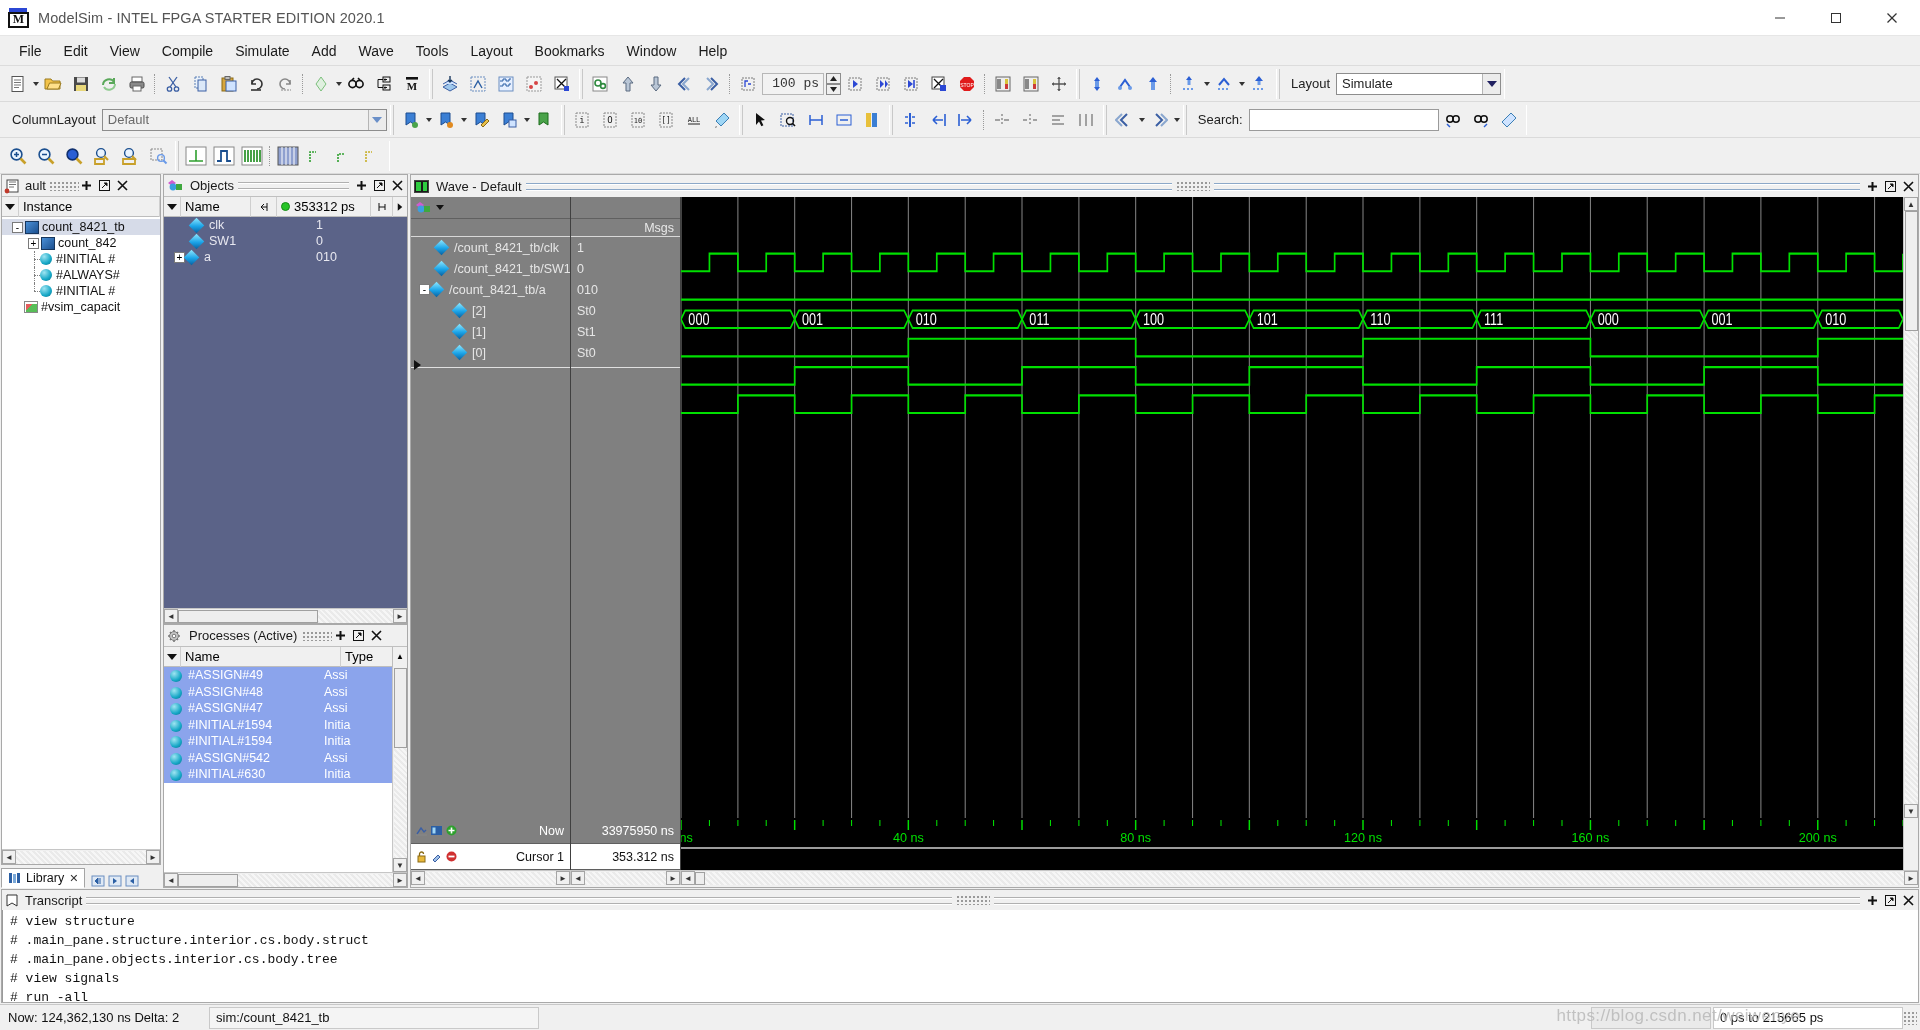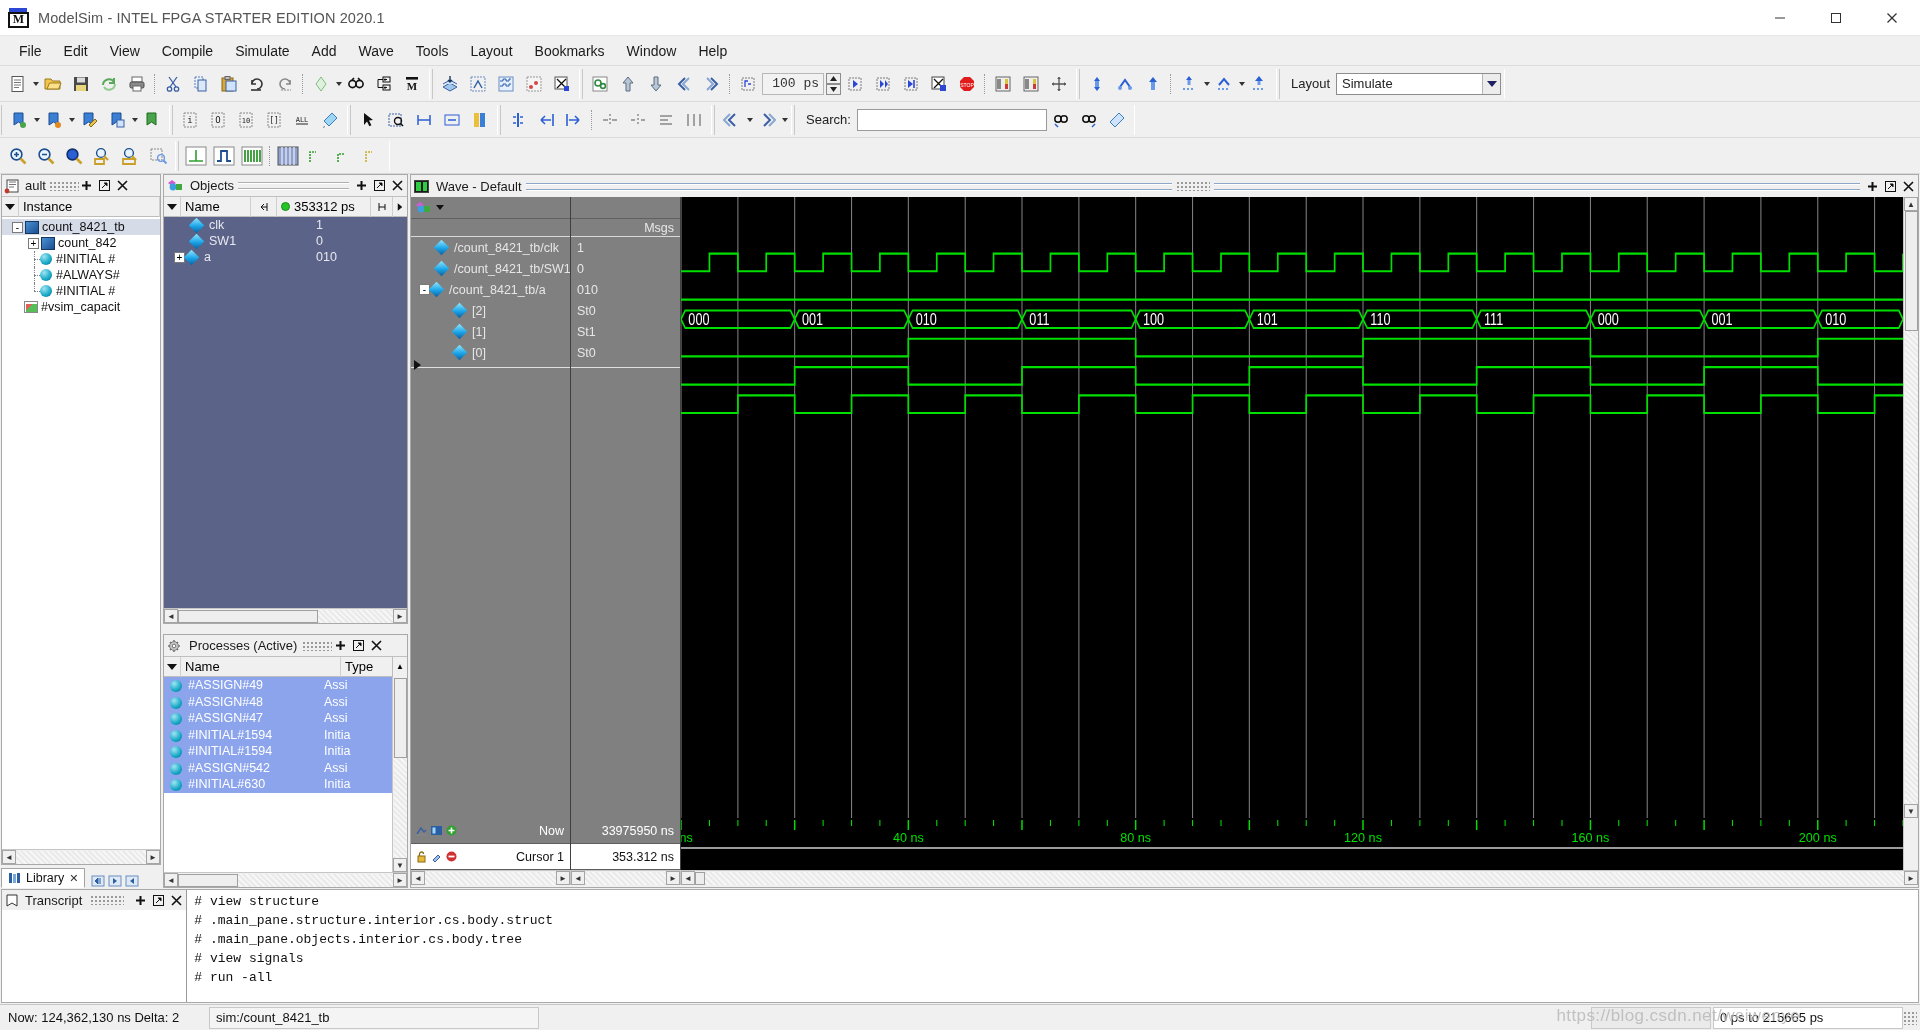--- a/index.html
+++ b/index.html
@@ -154,21 +154,21 @@
   .wave-bottom { height:52px; display:flex; flex:0 0 52px; }
   .cursor-names { width:160px; flex:0 0 160px; background:#808080; border-right:1px solid #404040; }
   .cursor-vals { width:110px; flex:0 0 110px; background:#808080; border-right:1px solid #404040; }
   .cursor-row { height:26px; display:flex; align-items:center; justify-content:flex-end;
                 padding-right:6px; font-size:12.5px; color:#fff; border-bottom:1px solid #5f5f5f;}
   .cursor-row.white { background:#ffffff; color:#111; }
   .timeline { flex:1 1 auto; background:#000; position:relative; }
   .wave-sb { height:17px; display:flex; flex:0 0 17px; background:#f0f0f0; }
 
   
-  .transcript-pane { height:114px; flex:0 0 114px; border:1px solid #a9a9a9; margin:1px; display:flex; flex-direction:row; background:#fff;}
+  .transcript-pane { height:114px; flex:0 0 114px; border:1px solid #a9a9a9; margin:1px; display:flex; flex-direction:column; background:#fff;}
   .tr-head { height:20px; background:#f0f0f0; display:flex; align-items:center; flex:0 0 20px;}
   .tr-body { flex:1 1 auto; background:#fff; overflow:hidden; padding:2px 0 0 2px;
              font-family:"Liberation Mono", monospace; font-size:13px; color:#111; line-height:19px; position:relative;}
   .tr-line { white-space:pre; }
   .tr-leftbar { position:absolute; left:0; top:0; bottom:0; width:3px; border-left:1px solid #9a9a9a; }
 
   
   .statusbar { height:26px; flex:0 0 26px; background:#f0f0f0; display:flex; align-items:center;
                border-top:1px solid #c8c8c8; font-size:13px; color:#111; }
   .sb-cell { height:22px; display:flex; align-items:center; padding:0 6px; border:1px solid #c9c9c9;
@@ -526,20 +526,29 @@
       <div class="tcombo" style="width:165px">
         <span>Simulate</span>
         <span class="cbtn">
             <span class="dn"></span>
           </span>
       </div>
     </div>
   </div>
 
   <div class="toolbar-row tb2">
+    <div class="tgroup first">
+      <div class="tlabel">ColumnLayout</div>
+      <div class="tcombo" style="width:285px;background:#f0f0f0">
+        <span style="color:#6a6a6a">Default</span>
+        <span class="cbtn">
+            <span class="dn" style="border-top-color:#6a8fc8"></span>
+          </span>
+      </div>
+    </div>
     <div class="tgroup">
       <div class="tbtn">
         <svg width="18" height="18" viewBox="0 0 18 18">
             <path d="M4 2h9v12l-4.5-3L4 14z" fill="#3b7fd4" stroke="#1d4c8f"></path>
             <circle cx="13" cy="14" r="3" fill="#4aa34a"></circle>
           </svg>
       </div>
       <div class="arrow-mini"></div>
       <div class="tbtn">
         <svg width="18" height="18" viewBox="0 0 18 18">
@@ -1002,21 +1011,21 @@
           </div>
         </div>
         <div class="hsb">
           <div class="sb-arrow">◄</div>
           <div class="sb-thumb" style="width:140px;height:13px"></div>
           <div class="sb-track" style="flex:1 1 auto"></div>
           <div class="sb-arrow">►</div>
         </div>
       </div>
 
-      <div class="pane" style="flex:1 1 auto;margin-top:10px">
+      <div class="pane" style="flex:1 1 auto;margin-top:0">
         <div class="pane-header">
           <span style="width:16px;height:14px;margin:0 3px">
             <svg width="16" height="14" viewBox="0 0 16 14">
                 <circle cx="7" cy="7" r="4.4" fill="#c8c8c8" stroke="#777"></circle>
                 <circle cx="7" cy="7" r="1.8" fill="#fff" stroke="#777"></circle>
                 <path d="M7 1v1.6M7 11.4V13M1 7h1.6M11.4 7H13M3 3l1.2 1.2M9.8 9.8L11 11M11 3L9.8 4.2M4.2 9.8L3 11" stroke="#777" stroke-width="1.6"></path>
               </svg>
           </span>
           <div class="pane-title">Processes (Active)</div>
           <div class="dots" style="margin-left:5px"></div>

